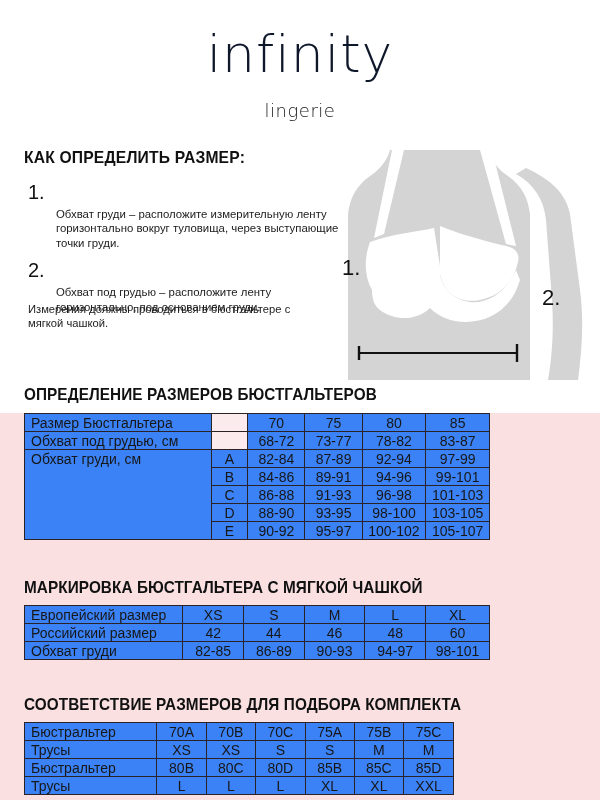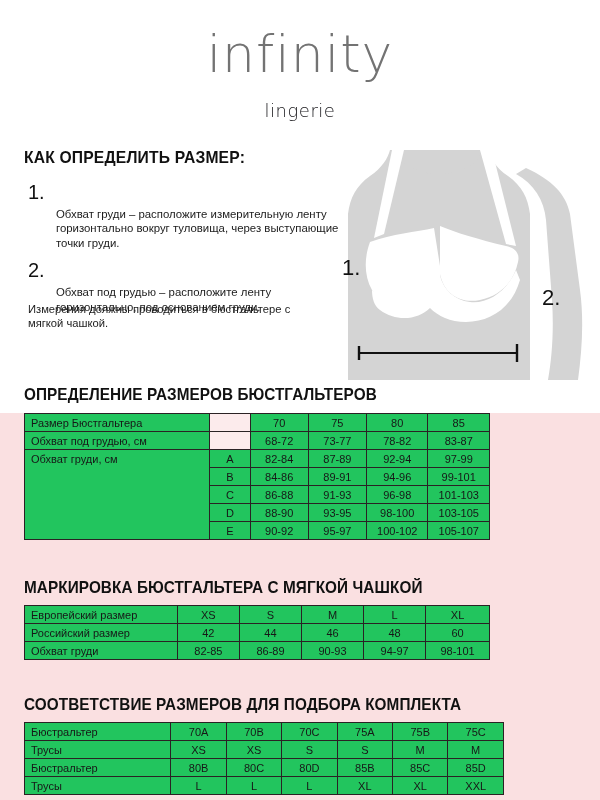--- a/index.html
+++ b/index.html
@@ -21,21 +21,21 @@
 
   
   .logo-wrap{
     position:absolute;left:0;top:28px;width:600px;text-align:center;
   }
   .logo-main{
     font-family:"DejaVu Sans", sans-serif;
     font-weight:300;
     font-size:52px;
     letter-spacing:1px;
-    color:#737373;
+    color:#0f172a;
     line-height:1;
   }
   .logo-sub{
     font-family:"DejaVu Sans", sans-serif;
     font-weight:300;
     font-size:18px;
     color:#17161a;
     margin-top:20px;
     letter-spacing:.5px;
   }
@@ -79,22 +79,22 @@
     transform:scaleX(.9);transform-origin:left center;
     white-space:nowrap;
   }
   #h-bra{top:385px;}
   #h-mark{top:578px;}
   #h-set{top:695px;}
 
   
   table{
     position:absolute;border-collapse:collapse;
-    background:#22c55e;
-    font-size:11px;
+    background:#3b82f6;
+    font-size:14px;
   }
   table td{
     border:1px solid #2a2224;
     padding:1px 4px;
     text-align:center;
     white-space:nowrap;
     color:#171717;
     line-height:14px;
     height:15px;
   }
@@ -103,21 +103,21 @@
 
   #tbl-bra{left:24px;top:413px;width:466px;}
   #tbl-bra td.lbl{width:196px;}
   #tbl-bra td.cup{width:40px;}
   #tbl-bra td.v{width:57px;margin-top:28px;}
 
   #tbl-mark{left:24px;top:605px;width:466px;}
   #tbl-mark td.lbl{width:156px;}
   #tbl-mark td.v{width:63px;}
 
-  #tbl-set{left:24px;top:722px;width:480px;}
+  #tbl-set{left:24px;top:722px;width:430px;}
   #tbl-set td.lbl{width:150px;}
   #tbl-set td.v{width:52px;}
 </style>
 </head>
 <body>
 
 <div class="page">
 
   <div class="pink-band"></div>
 

